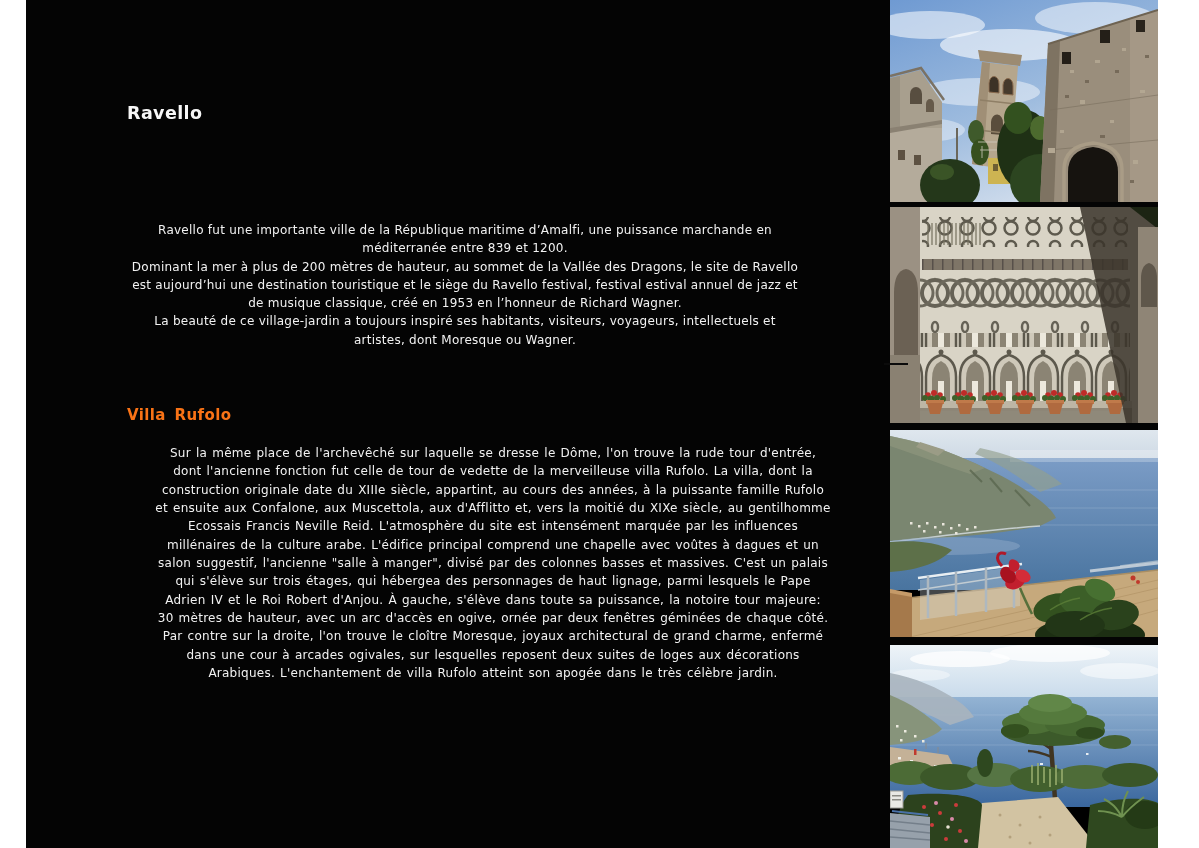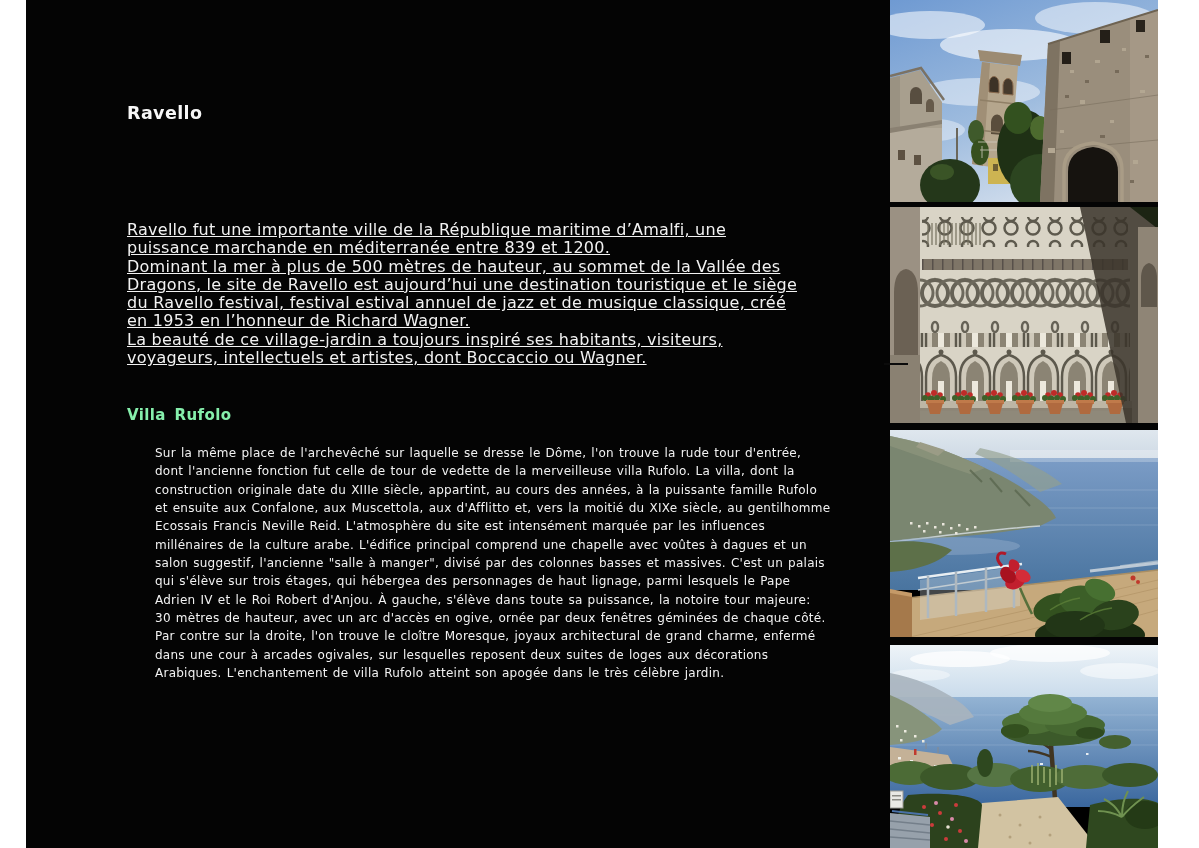--- a/index.html
+++ b/index.html
@@ -1,25 +1,25 @@
 <!DOCTYPE html>
 <html lang="fr"><head>
 <meta charset="utf-8">
 <style>
   html,body{margin:0;padding:0;background:#ffffff;}
   .page{position:relative;width:1199px;height:848px;background:#ffffff;overflow:hidden;
-        font-family:"DejaVu Sans",sans-serif;}
+        font-family:"DejaVu Sans",sans-serif;text-align:center;}
   .slide{position:absolute;left:26px;top:0;width:1132px;height:848px;background:#040404;}
   .textcol{position:absolute;left:101px;top:0;width:676px;color:#f2f2f2;}
   .doc-title{position:absolute;top:103px;left:0;font-size:17.5px;font-weight:bold;
              letter-spacing:.4px;color:#f7f7f7;}
   .intro{position:absolute;top:221px;left:0;width:676px;}
-  .intro p{margin:0;font-size:16px;line-height:18.3px;letter-spacing:.25px;text-decoration:underline;}
+  .intro p{margin:0;font-size:12px;line-height:18.3px;letter-spacing:.25px;}
   .sec-heading{position:absolute;top:406px;left:0;font-size:15px;font-weight:bold;
-               letter-spacing:.4px;word-spacing:3px;color:#86efac;}
+               letter-spacing:.4px;word-spacing:3px;color:#f97316;}
   .villa{position:absolute;top:444px;left:0;width:676px;margin-left:28px;}
   .villa p{margin:0;font-size:12px;line-height:18.35px;letter-spacing:.25px;word-spacing:1px;}
   figure.photo{position:absolute;margin:0;overflow:hidden;background:#000;left:864px;width:268px;}
   #photo1{top:0;height:202px;}
   #photo2{top:207px;height:216px;}
   #photo3{top:430px;height:207px;}
   #photo4{top:645px;height:203px;}
   figure.photo svg{display:block;width:100%;height:100%;}
   .stray{position:absolute;left:858px;top:363px;width:24px;height:2px;background:#0b0b0b;}
 </style>
@@ -27,22 +27,22 @@
 <body>
 
 <div class="page">
   <div class="slide">
 
     <div class="textcol">
       <div class="doc-title">Ravello</div>
 
       <div class="intro">
         <p>Ravello fut une importante ville de la République maritime d’Amalfi, une puissance marchande en méditerranée entre 839 et 1200.</p>
-        <p>Dominant la mer à plus de 500 mètres de hauteur, au sommet de la Vallée des Dragons, le site de Ravello est aujourd’hui une destination touristique et le siège du Ravello festival, festival estival annuel de jazz et de musique classique, créé en 1953 en l’honneur de Richard Wagner.</p>
-        <p>La beauté de ce village-jardin a toujours inspiré ses habitants, visiteurs, voyageurs, intellectuels et artistes, dont Boccaccio ou Wagner.</p>
+        <p>Dominant la mer à plus de 200 mètres de hauteur, au sommet de la Vallée des Dragons, le site de Ravello est aujourd’hui une destination touristique et le siège du Ravello festival, festival estival annuel de jazz et de musique classique, créé en 1953 en l’honneur de Richard Wagner.</p>
+        <p>La beauté de ce village-jardin a toujours inspiré ses habitants, visiteurs, voyageurs, intellectuels et artistes, dont Moresque ou Wagner.</p>
       </div>
 
       <div class="sec-heading">Villa Rufolo</div>
 
       <div class="villa">
         <p>Sur la même place de l'archevêché sur laquelle se dresse le Dôme, l'on trouve la rude tour d'entrée, dont l'ancienne fonction fut celle de tour de vedette de la merveilleuse villa Rufolo. La villa, dont la construction originale date du XIIIe siècle, appartint, au cours des années, à la puissante famille Rufolo et ensuite aux Confalone, aux Muscettola, aux d'Afflitto et, vers la moitié du XIXe siècle, au gentilhomme Ecossais Francis Neville Reid. L'atmosphère du site est intensément marquée par les influences millénaires de la culture arabe. L'édifice principal comprend une chapelle avec voûtes à dagues et un salon suggestif, l'ancienne "salle à manger", divisé par des colonnes basses et massives. C'est un palais qui s'élève sur trois étages, qui hébergea des personnages de haut lignage, parmi lesquels le Pape Adrien IV et le Roi Robert d'Anjou. À gauche, s'élève dans toute sa puissance, la notoire tour majeure: 30 mètres de hauteur, avec un arc d'accès en ogive, ornée par deux fenêtres géminées de chaque côté. Par contre sur la droite, l'on trouve le cloître Moresque, joyaux architectural de grand charme, enfermé dans une cour à arcades ogivales, sur lesquelles reposent deux suites de loges aux décorations Arabiques. L'enchantement de villa Rufolo atteint son apogée dans le très célèbre jardin.</p>
       </div>
     </div>
 
     <figure class="photo" id="photo1">

